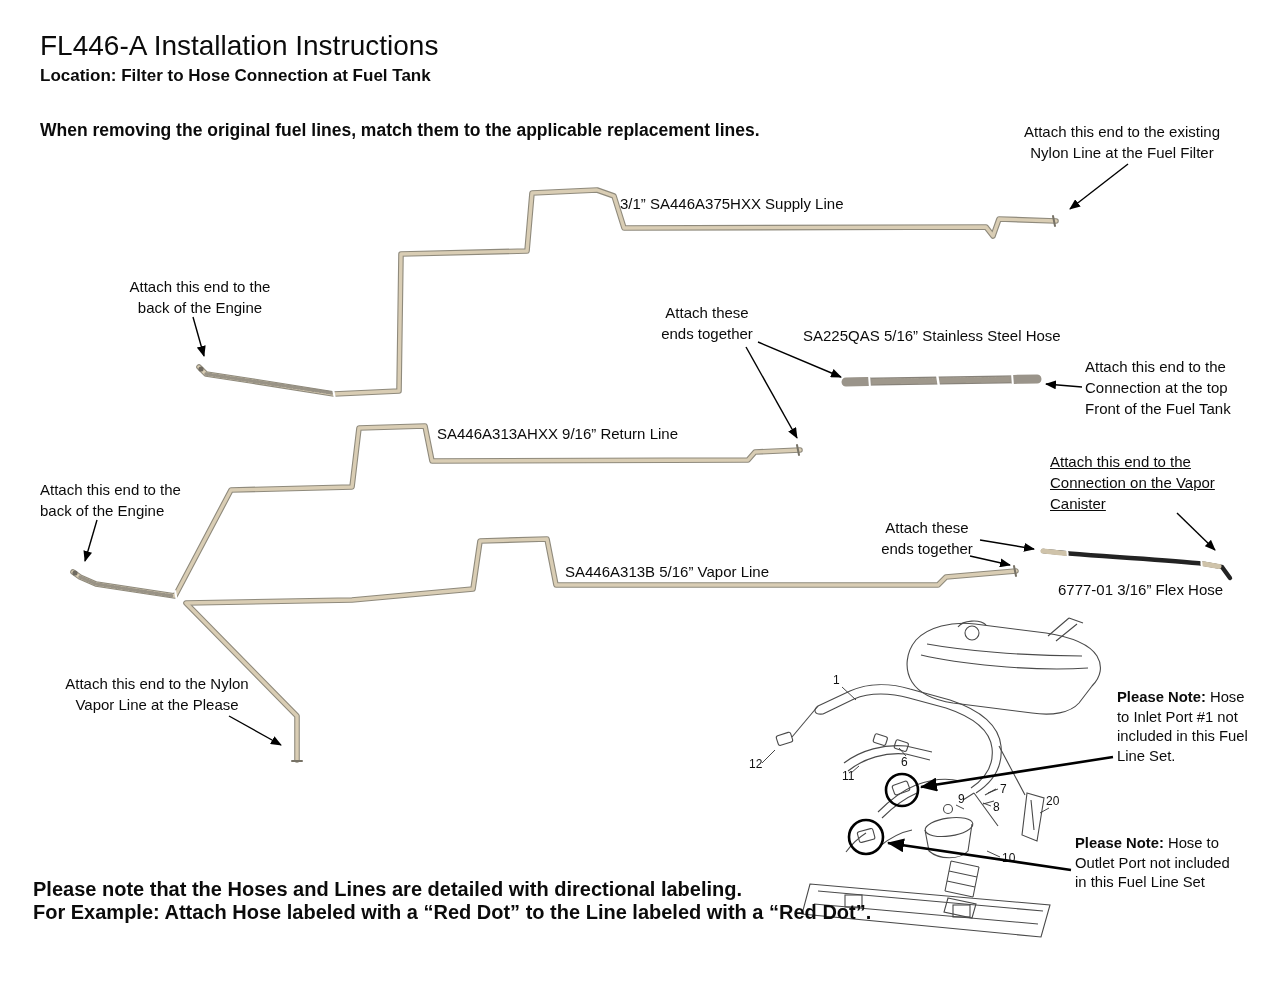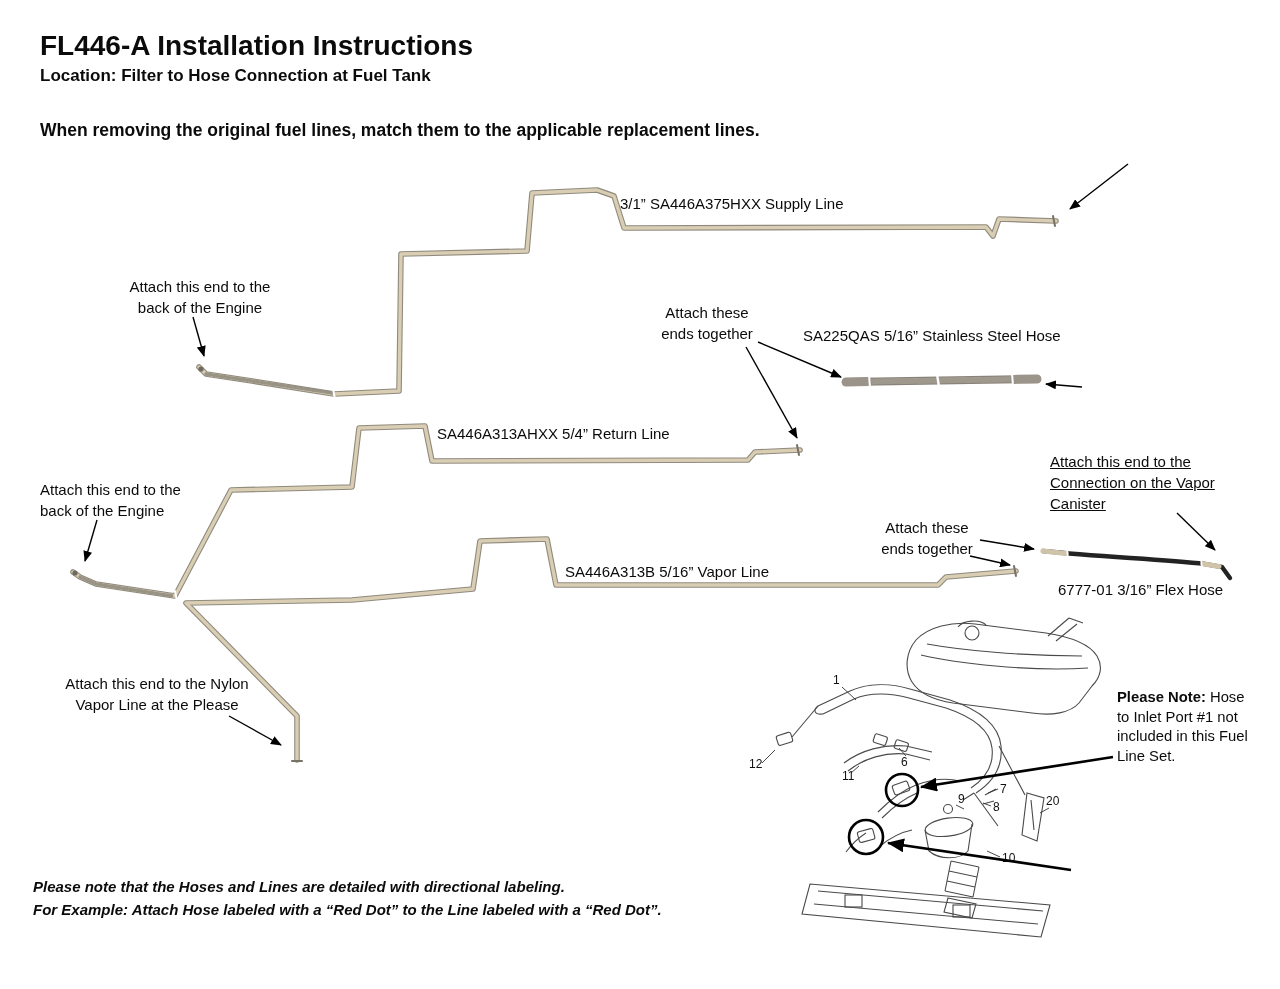--- a/index.html
+++ b/index.html
@@ -1,26 +1,26 @@
 <!DOCTYPE html>
 <html><head>
 <meta charset="utf-8">
 <style>
   html,body { margin:0; padding:0; background:#ffffff; }
   .sheet { position:relative; width:1280px; height:989px; background:#fff;
            font-family:"Liberation Sans", sans-serif; color:#0b0b0b; overflow:hidden; }
   .abs { position:absolute; }
-  .title    { font-size:28px; font-weight:700; }
+  .title    { font-size:28px; font-weight:400; }
   .subtitle { font-size:17px; font-weight:700; }
   .intro    { font-size:17.5px; font-weight:700; }
   .callout  { font-size:15px; line-height:21px; }
   .center   { text-align:center; }
   .linelabel{ font-size:15px; white-space:nowrap; }
   .pnote    { font-size:14.8px; line-height:19.5px; }
-  .footer   { font-size:15px; font-weight:700; white-space:nowrap;font-style:italic; }
+  .footer   { font-size:20px; font-weight:700; white-space:nowrap; }
   svg.layer { position:absolute; left:0; top:0; }
 </style>
 </head>
 <body>
 
 <div class="sheet">
 
   <svg class="layer" width="1280" height="989" viewBox="0 0 1280 989">
     <defs>
       <marker id="arr" markerUnits="userSpaceOnUse" markerWidth="11" markerHeight="9" refX="10" refY="4.5" orient="auto">
@@ -169,29 +169,32 @@
       <line x1="1071" y1="870" x2="888" y2="843" stroke-width="2.6" marker-end="url(#arrBig)"></line>
     </g>
   </svg>
 
   <div class="abs title" style="left:40px; top:30px;">FL446-A Installation Instructions</div>
   <div class="abs subtitle" style="left:40px; top:66px;">Location: Filter to Hose Connection at Fuel Tank</div>
   <div class="abs intro" style="left:40px; top:120px;">When removing the original fuel lines, match them to the applicable replacement lines.</div>
 
   <div class="abs linelabel" style="left:620px; top:195px;">3/1” SA446A375HXX Supply Line</div>
   <div class="abs linelabel" style="left:803px; top:327px;">SA225QAS 5/16” Stainless Steel Hose</div>
-  <div class="abs linelabel" style="left:437px; top:425px;">SA446A313AHXX 5/4” Return Line</div>
+  <div class="abs linelabel" style="left:437px; top:425px;">SA446A313AHXX 9/16” Return Line</div>
   <div class="abs linelabel" style="left:565px; top:563px;">SA446A313B 5/16” Vapor Line</div>
   <div class="abs linelabel" style="left:1058px; top:581px;">6777-01 3/16” Flex Hose</div>
 
+  <div class="abs callout center" style="left:1008px; top:121px; width:228px;">Attach this end to the existing Nylon Line at the Fuel Filter</div>
   <div class="abs callout center" style="left:118px; top:276px; width:164px;">Attach this end to the back of the Engine</div>
   <div class="abs callout center" style="left:652px; top:302px; width:110px;">Attach these ends together</div>
+  <div class="abs callout" style="left:1085px; top:356px; width:162px;">Attach this end to the Connection at the top Front of the Fuel Tank</div>
   <div class="abs callout" style="left:40px; top:479px; width:160px;">Attach this end to the back of the Engine</div>
   <div class="abs callout" style="left:1050px; top:451px; width:185px;text-decoration:underline;">Attach this end to the Connection on the Vapor Canister</div>
   <div class="abs callout center" style="left:872px; top:517px; width:110px;">Attach these ends together</div>
   <div class="abs callout center" style="left:52px; top:673px; width:210px;">Attach this end to the Nylon Vapor Line at the Please</div>
 
   <div class="abs pnote" style="left:1117px; top:688px; width:142px;"><b>Please Note:</b><span> Hose to Inlet Port #1 not included in this Fuel Line Set.</span></div>
+  <div class="abs pnote" style="left:1075px; top:834px; width:168px;"><b>Please Note:</b><span> Hose to Outlet Port not included in this Fuel Line Set</span></div>
 
   <div class="abs footer" style="left:33px; top:878px;">Please note that the Hoses and Lines are detailed with directional labeling.</div>
   <div class="abs footer" style="left:33px; top:901px;">For Example: Attach Hose labeled with a “Red Dot” to the Line labeled with a “Red Dot”.</div>
 
 </div>
 
 </body></html>

